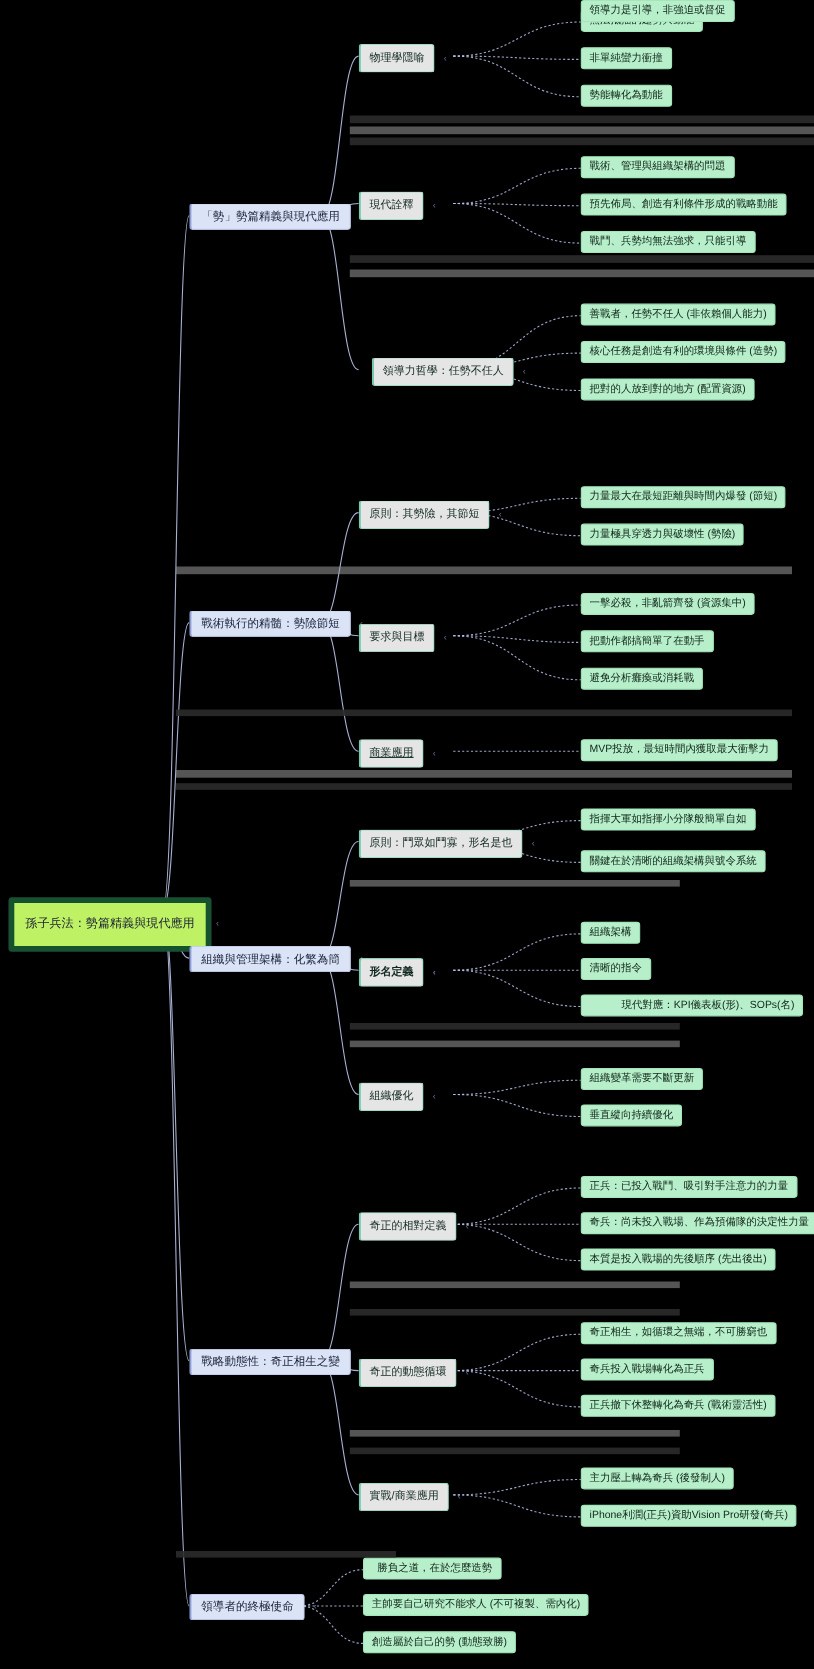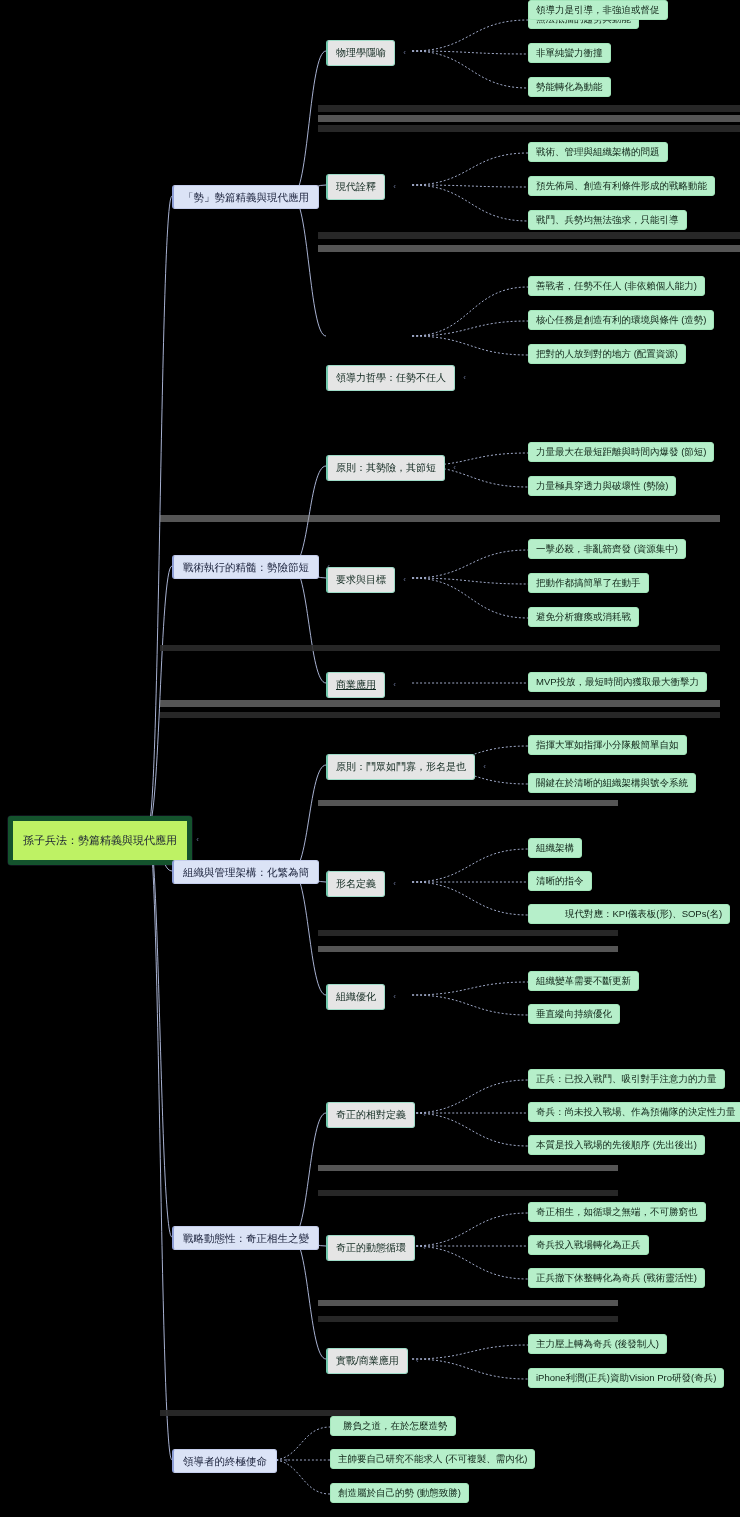--- a/index.html
+++ b/index.html
@@ -132,21 +132,21 @@
       </div>
       <div class="node n-leaf" style="left: 528px; top: calc(-0.5em + 147px);">
         <span class="txt">戰術、管理與組織架構的問題</span>
       </div>
       <div class="node n-leaf" style="left: 528px; top: calc(-0.5em + 181px);">
         <span class="txt">預先佈局、創造有利條件形成的戰略動能</span>
       </div>
       <div class="node n-leaf" style="left: 528px; top: calc(-0.5em + 215px);">
         <span class="txt">戰鬥、兵勢均無法強求，只能引導</span>
       </div>
-      <div class="node n-l2" style="left: 326px; top: calc(-0.5em + 330px); margin-top: 40px;">
+      <div class="node n-l2" style="left: 338px; top: calc(-0.5em + 330px);">
         <span class="txt">領導力哲學：任勢不任人</span>
         <span class="collapse">‹</span>
       </div>
       <div class="node n-leaf" style="left: 528px; top: calc(-0.5em + 281px);">
         <span class="txt">善戰者，任勢不任人 (非依賴個人能力)</span>
       </div>
       <div class="node n-leaf" style="left: 528px; top: calc(-0.5em + 315px);">
         <span class="txt">核心任務是創造有利的環境與條件 (造勢)</span>
       </div>
       <div class="node n-leaf" style="left: 528px; top: calc(-0.5em + 349px);">
@@ -196,21 +196,21 @@
       <div class="node n-l2" style="left: 326px; top: calc(-0.5em + 759px);">
         <span class="txt">原則：鬥眾如鬥寡，形名是也</span>
         <span class="collapse">‹</span>
       </div>
       <div class="node n-leaf" style="left: 528px; top: calc(-0.5em + 740px);">
         <span class="txt">指揮大軍如指揮小分隊般簡單自如</span>
       </div>
       <div class="node n-leaf" style="left: 528px; top: calc(-0.5em + 778px);">
         <span class="txt">關鍵在於清晰的組織架構與號令系統</span>
       </div>
-      <div class="node n-l2" style="left: 326px; top: calc(-0.5em + 876px);">
+      <div class="node n-l2" style="left: 326px; top: calc(-0.5em + 876px); font-weight: bold;">
         <span class="txt">形名定義</span>
         <span class="collapse">‹</span>
       </div>
       <div class="node n-leaf" style="left: 528px; top: calc(-0.5em + 843px);">
         <span class="txt">組織架構</span>
       </div>
       <div class="node n-leaf" style="left: 528px; top: calc(-0.5em + 876px);">
         <span class="txt">清晰的指令</span>
       </div>
       <div class="node n-leaf" style="left: 528px; top: calc(-0.5em + 909px); padding-left: 36px;">

